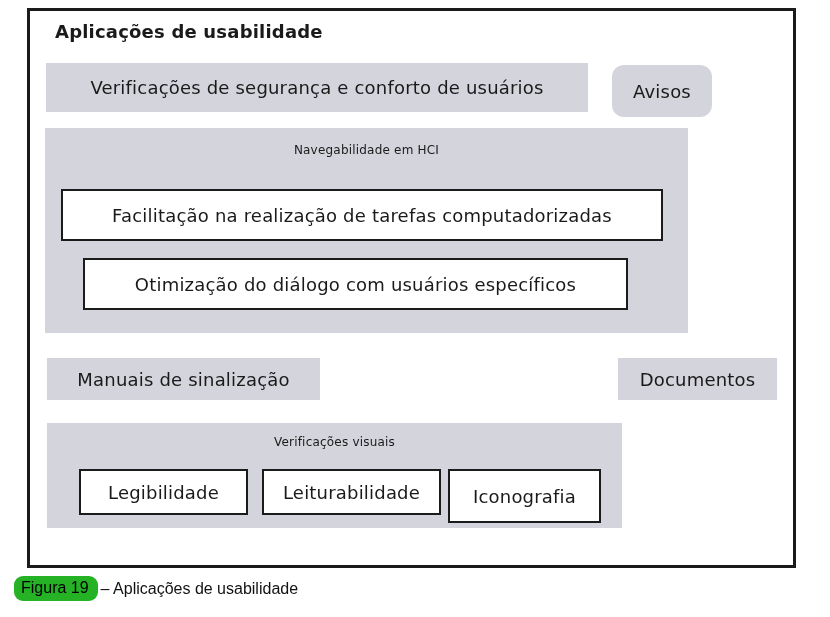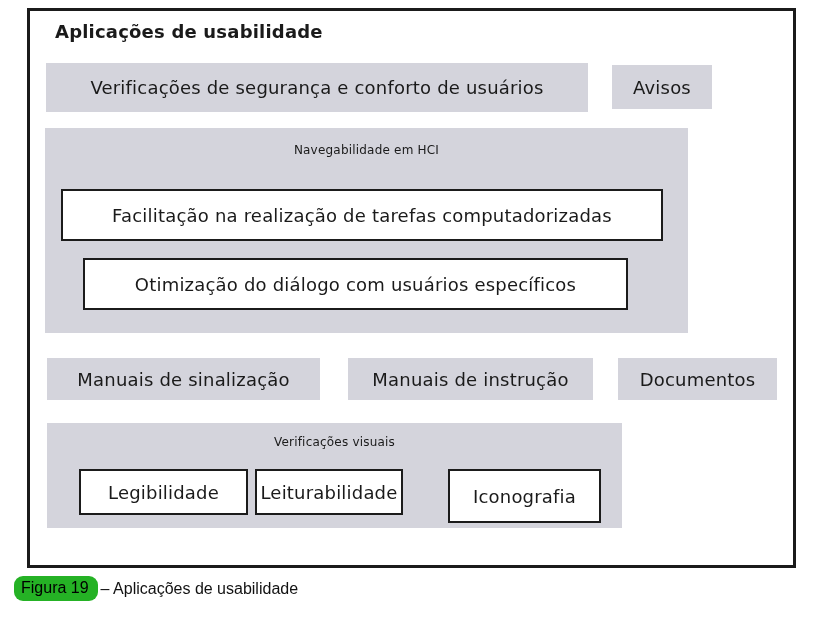--- a/index.html
+++ b/index.html
@@ -62,32 +62,32 @@
   .container-title {
     position: absolute;
     left: 0;
     right: 0;
     text-align: center;
     font-size: 12px;
     letter-spacing: 0.2px;
     white-space: nowrap;
   }
   .box-safety        { left: 16px;  top: 52px;  width: 542px; height: 49px; }
-  .box-warnings      { left: 582px; top: 54px;  width: 100px; height: 44px; }
+  .box-warnings      { left: 582px; top: 54px;  width: 100px; height: 52px; border-radius: 12px; }
   .box-navigability  { left: 15px;  top: 117px; width: 643px; height: 205px; }
   .nav-title         { top: 15px; }
   .box-facilitation  { left: 16px;  top: 61px;  width: 602px; height: 52px; }
   .box-optimization  { left: 38px;  top: 130px; width: 545px; height: 52px; }
   .box-signaling     { left: 17px;  top: 347px; width: 273px; height: 42px; }
   .box-manuals       { left: 318px; top: 347px; width: 245px; height: 42px; }
   .box-documents     { left: 588px; top: 347px; width: 159px; height: 42px; }
   .box-visual-warn   { left: 17px;  top: 412px; width: 575px; height: 105px; }
   .vw-title          { top: 12px; }
   .box-legibility    { left: 32px;  top: 46px;  width: 169px; height: 46px; }
-  .box-readability   { left: 208px; top: 46px;  width: 148px; height: 46px; }
+  .box-readability   { left: 215px; top: 46px;  width: 179px; height: 46px; }
   .box-iconography   { left: 401px; top: 46px;  width: 153px; height: 54px; }
   .caption {
     position: absolute;
     left: 14px;
     top: 576px;
     display: flex;
     align-items: center;
     font-family: "Liberation Sans", sans-serif;
     font-size: 16px;
     white-space: nowrap;
@@ -117,21 +117,20 @@
     <div class="gbox box-warnings">Avisos</div>
 
     <div class="gbox box-navigability">
       <div class="container-title nav-title">Navegabilidade em HCI</div>
       <div class="wbox box-facilitation">Facilitação na realização de tarefas computadorizadas</div>
       <div class="wbox box-optimization">Otimização do diálogo com usuários específicos</div>
     </div>
 
     <div class="gbox box-signaling">Manuais de sinalização</div>
 
-    <div class="gbox box-manuals">Manuais de instrução</div>
 
     <div class="gbox box-documents">Documentos</div>
 
     <div class="gbox box-visual-warn">
       <div class="container-title vw-title">Verificações visuais</div>
       <div class="wbox box-legibility">Legibilidade</div>
       <div class="wbox box-readability">Leiturabilidade</div>
       <div class="wbox box-iconography">Iconografia</div>
     </div>
 

